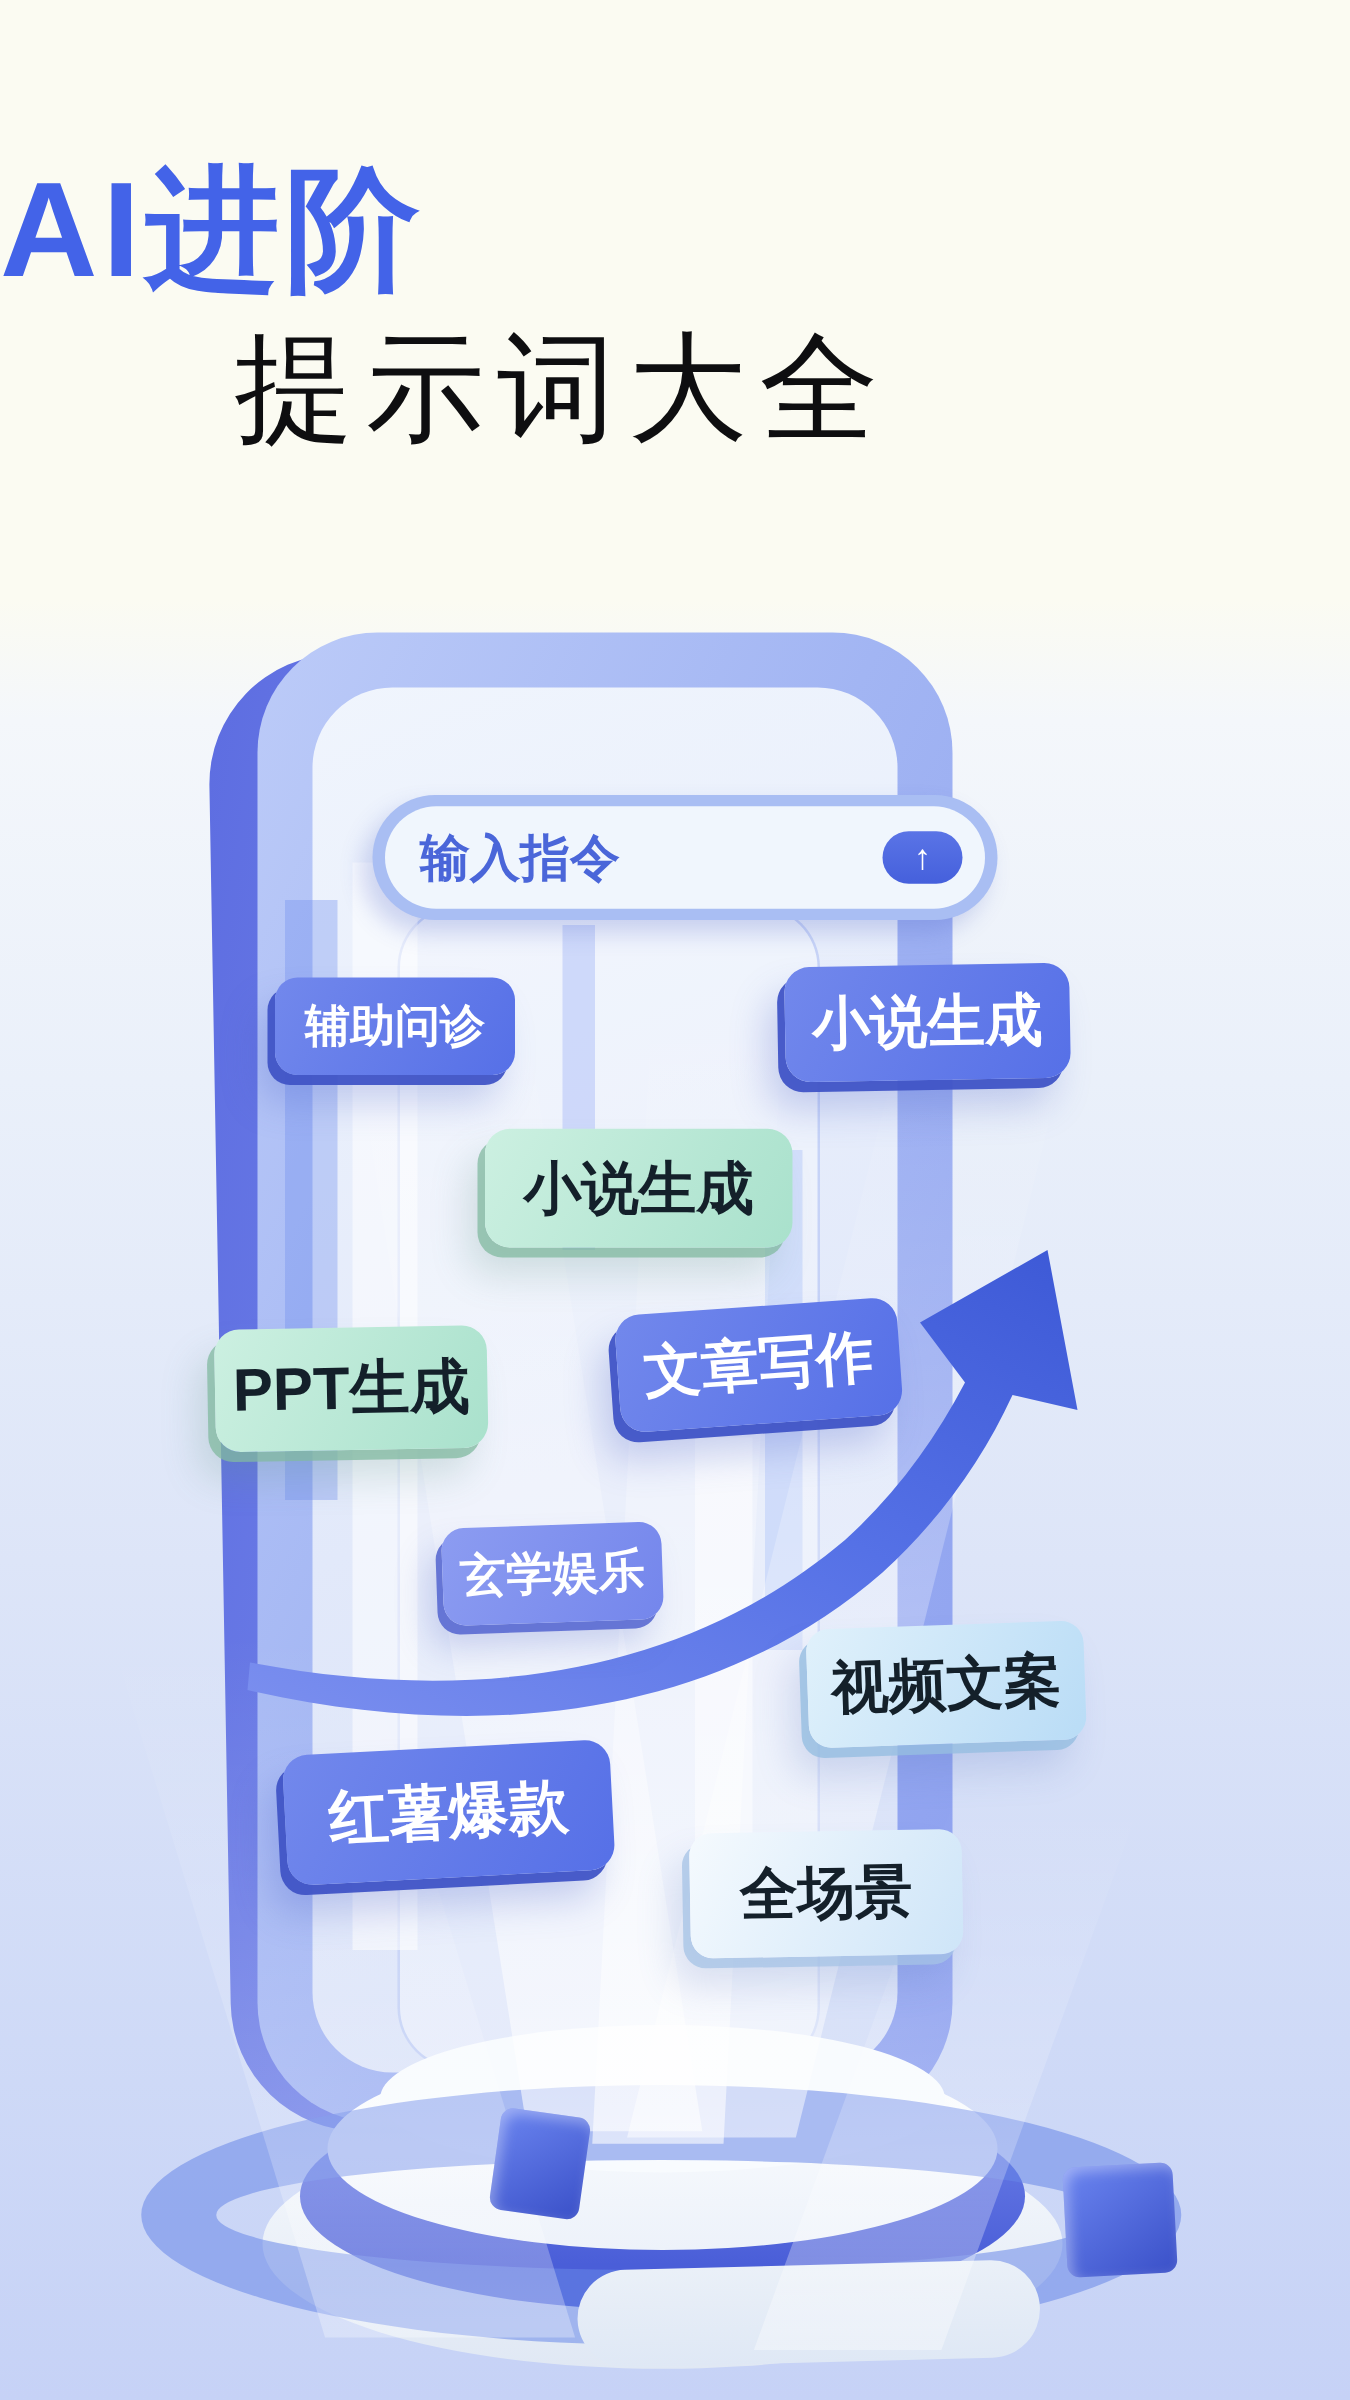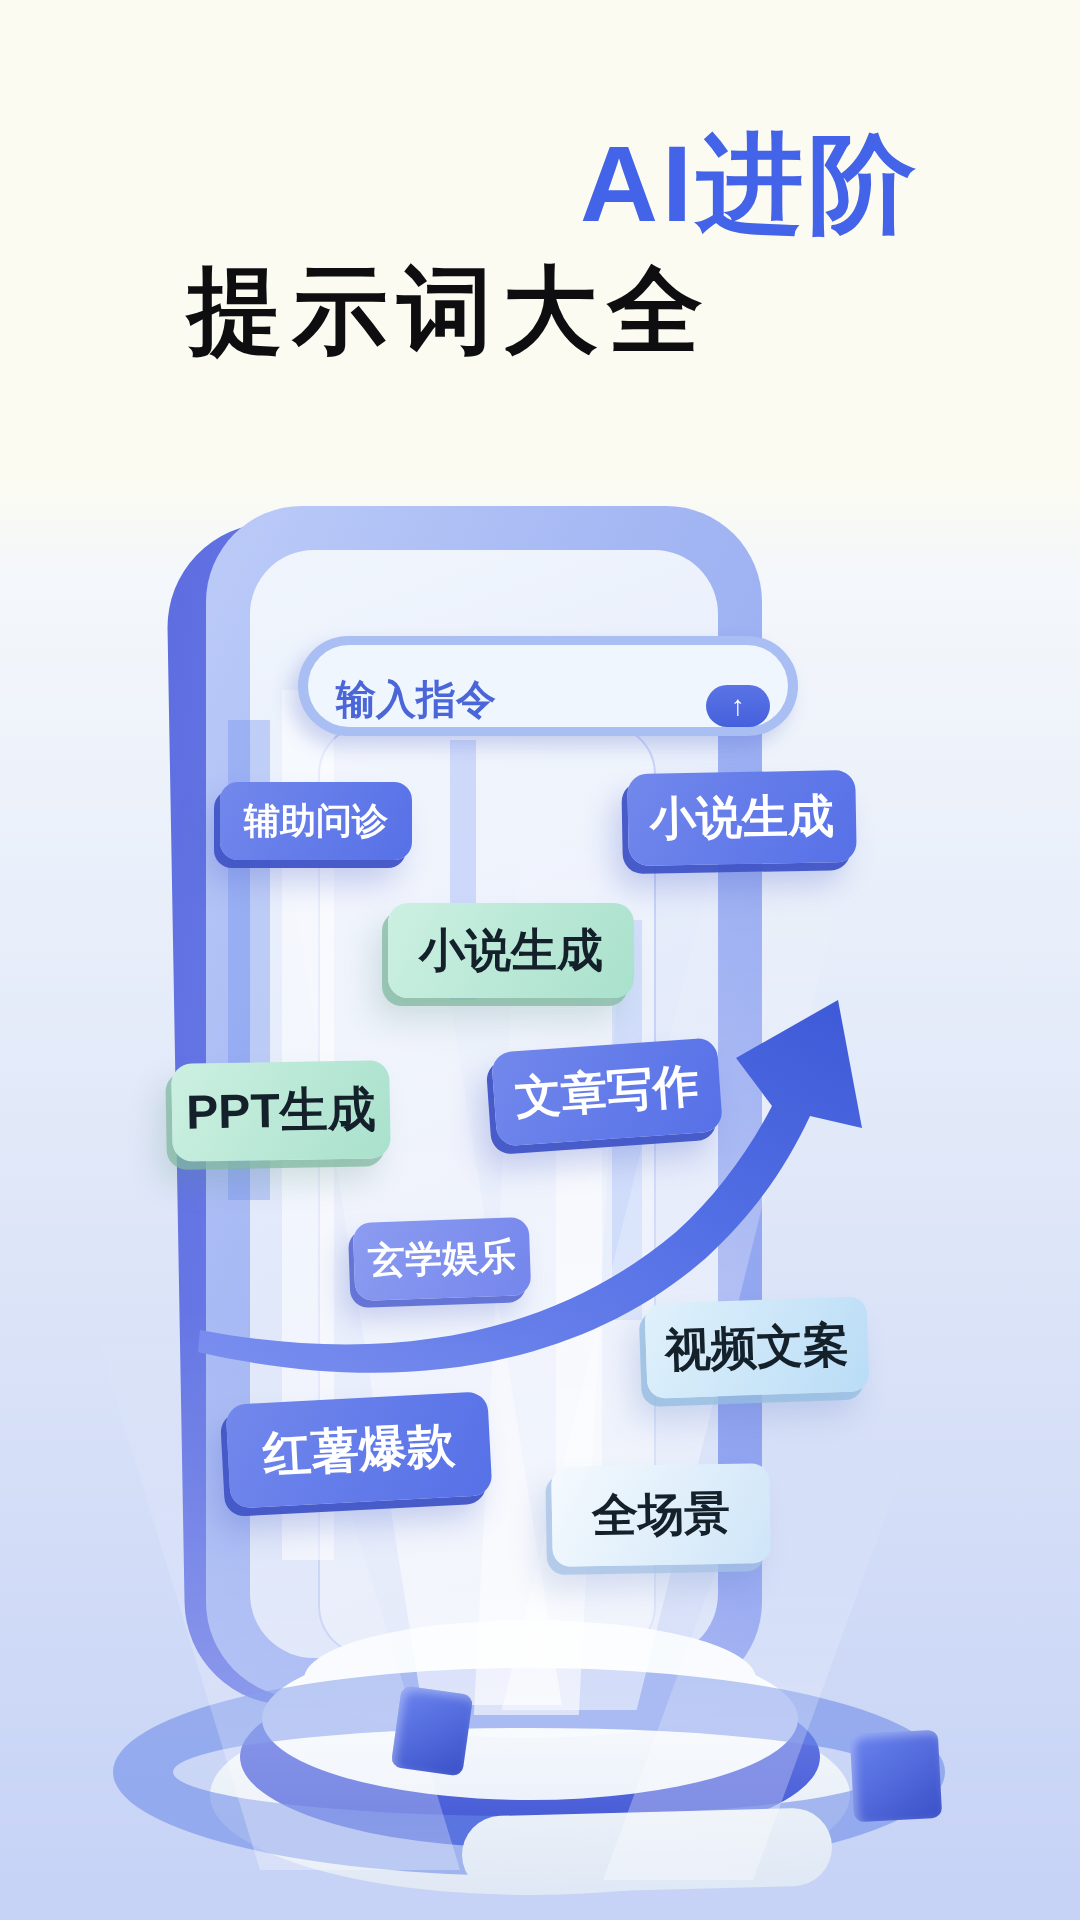--- a/index.html
+++ b/index.html
@@ -1,23 +1,23 @@
 <!DOCTYPE html>
 <html><head>
 <meta charset="utf-8">
 <style>
   html,body{margin:0;padding:0;}
   body{font-family:"Liberation Sans","DejaVu Sans",sans-serif;}
   .canvas{position:relative;width:1080px;height:1920px;overflow:hidden;
     background:linear-gradient(180deg,#FBFBF2 0%,#FBFBF2 25%,#F4F7FB 30%,#EAF0FA 45%,#DDE5F8 65%,#CFDAF7 85%,#C6D2F6 100%);}
   
-  .title{position:absolute;left:0;top:112px;width:920px;text-align:right;
+  .title{position:absolute;left:0;top:112px;width:920px;text-align:left;
     font-size:108px;font-weight:900;color:#4363E8;letter-spacing:4px;}
   .subtitle{position:absolute;left:0;top:248px;width:900px;text-align:center;
-    font-size:95px;font-weight:700;color:#0E0E10;letter-spacing:10px;}
+    font-size:95px;font-weight:400;color:#0E0E10;letter-spacing:10px;}
   
   .phone-back{position:absolute;left:176px;top:520px;width:562px;height:1182px;
     border-radius:104px;background:linear-gradient(100deg,#5D6DE1 0%,#7587EA 55%,#8E9FEF 100%);
     transform:rotate(-1deg);}
   .phone-frame{position:absolute;left:206px;top:506px;width:556px;height:1192px;
     border-radius:96px;background:linear-gradient(115deg,#BCCBF8 0%,#A2B5F3 45%,#8C9FEF 100%);}
   .phone-screen{position:absolute;left:250px;top:550px;width:468px;height:1108px;
     border-radius:64px;background:linear-gradient(160deg,#F0F5FD 0%,#E2E9FA 55%,#D8E1F8 100%);}
   .screen-inner{position:absolute;left:318px;top:724px;width:334px;height:928px;
     border-radius:50px;background:rgba(255,255,255,0.30);
@@ -26,21 +26,21 @@
   .s1{left:228px;top:720px;width:42px;height:480px;background:rgba(110,140,238,0.35);}
   .s2{left:282px;top:690px;width:52px;height:870px;background:rgba(255,255,255,0.55);}
   .s3{left:450px;top:740px;width:26px;height:260px;background:rgba(130,155,245,0.30);}
   .s4{left:556px;top:1150px;width:46px;height:330px;background:rgba(255,255,255,0.50);}
   .s5{left:612px;top:920px;width:30px;height:400px;background:rgba(160,185,250,0.35);}
   
   .search{position:absolute;left:298px;top:636px;width:500px;height:100px;
     border-radius:50px;background:#A9BEF3;z-index:9;
     box-shadow:-8px 10px 18px rgba(80,100,200,0.25);}
   .search-inner{position:absolute;left:10px;top:9px;right:10px;bottom:9px;
-    border-radius:42px;background:#F0F6FD;display:flex;align-items:flex-end;padding:0 18px 0 28px;}
+    border-radius:42px;background:#F0F6FD;display:flex;align-items:center;padding:0 18px 0 28px;}
   .search-text{font-size:40px;font-weight:700;color:#4A66D9;flex:1;}
   .search-btn{width:64px;height:42px;border-radius:22px;border:none;cursor:pointer;
     background:linear-gradient(180deg,#5A74E6,#4560DC);color:#fff;font-size:28px;font-weight:900;
     display:flex;align-items:center;justify-content:center;}
   
   .chip{position:absolute;display:flex;align-items:center;justify-content:center;
     border-radius:18px;font-weight:800;z-index:10;white-space:nowrap;}
   .chip-blue{background:linear-gradient(120deg,#7288EC 0%,#5670E7 100%);color:#FFFFFF;
     box-shadow:-6px 8px 0 rgba(64,84,198,0.95),-14px 22px 30px rgba(80,100,200,0.28);}
   .chip-peri{background:linear-gradient(120deg,#8C9CF1 0%,#7486EC 100%);color:#FFFFFF;

